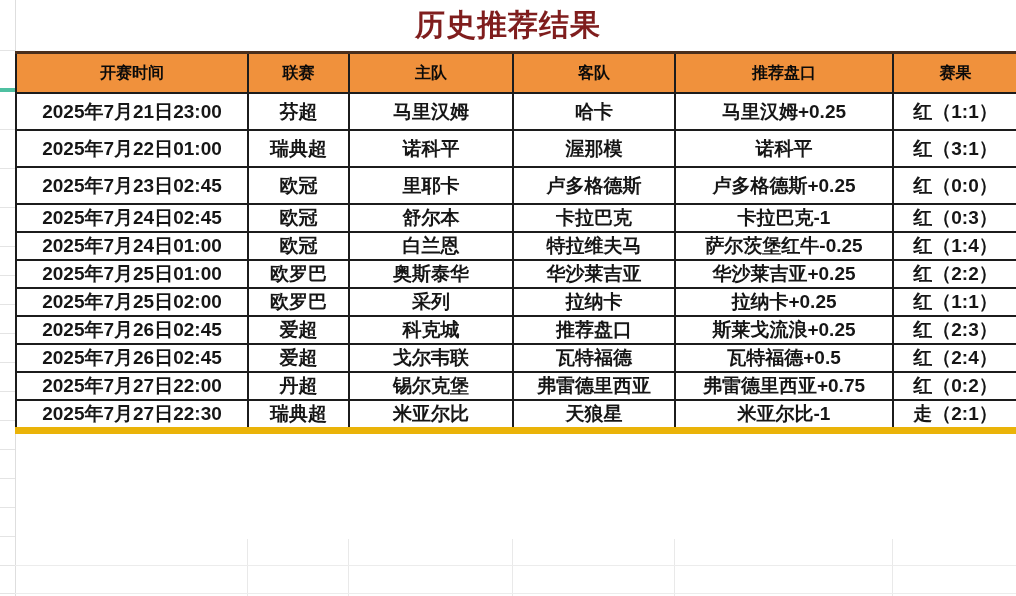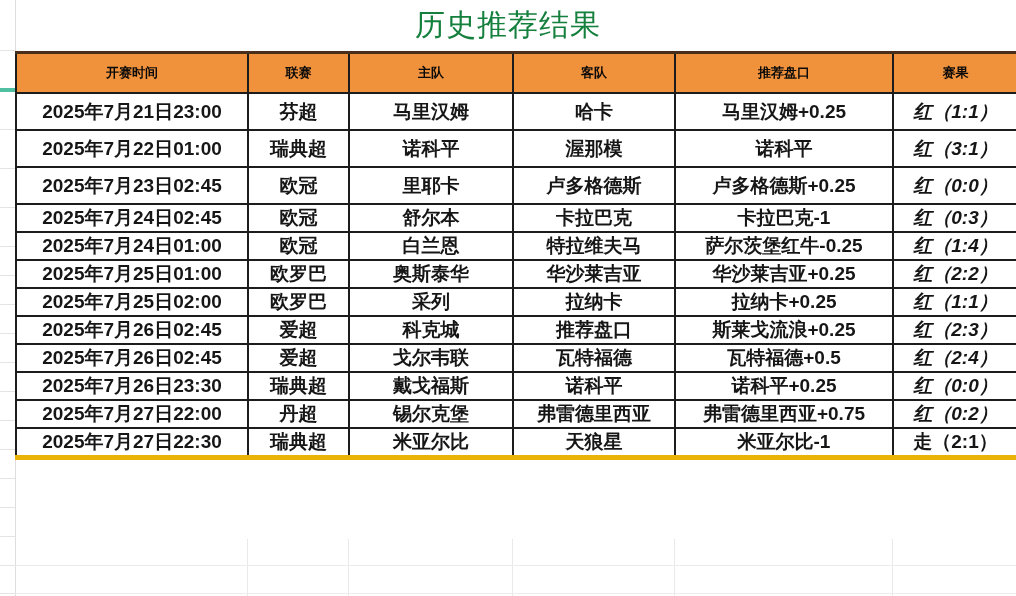--- a/index.html
+++ b/index.html
@@ -8,21 +8,21 @@
     background:#ffffff;
     font-family:"Liberation Sans","DejaVu Sans",sans-serif;
     color:#111;
   }
   
   .title-row{
     position:absolute;left:0;top:0;width:1016px;height:51px;
     display:flex;align-items:center;justify-content:center;
   }
   .title-row h1{
-    margin:0;font-size:30px;font-weight:400;color:#15803d;letter-spacing:1px;
+    margin:0;font-size:30px;font-weight:700;color:#7f1d1d;letter-spacing:1px;
   }
   
   .left-margin{
     position:absolute;left:0;top:0;width:15px;height:596px;
     border-right:1px solid #dedede;background:#fff;
   }
   .left-margin .hline{
     position:absolute;left:0;width:15px;height:1px;background:#e4e4e4;
   }
   .freeze-accent{
@@ -35,31 +35,31 @@
     border-collapse:collapse;table-layout:fixed;z-index:2;
     background:#fff;
   }
   table.rec th,table.rec td{
     border:2px solid #1c1c1c;border-right-width:2px;
     text-align:center;vertical-align:middle;
     padding:0 2px;overflow:hidden;white-space:nowrap;
   }
   table.rec th{
     background:var(--header-bg,#F0913C);
-    font-size:13px;font-weight:700;color:#0a0a0a;
+    font-size:16px;font-weight:700;color:#0a0a0a;
     height:38px;border-top:3px solid #4a2e1c;
   }
   table.rec td{
     font-size:19px;font-weight:600;color:#161616;background:#fff;
   }
   table.rec th:last-child,table.rec td:last-child{border-right:0;}
   tr.tr-tall td{height:35px;margin-top:24px;}
   tr.tr-short td{height:25px;}
-  tbody tr:last-child td{border-bottom:5px solid #eab308;margin-left:24px;}
-  td.res-red{color:var(--result-red,#BF3B36);font-style:italic;}
+  tbody tr:last-child td{border-bottom:7px solid #eab308;margin-left:24px;}
+  td.res-red{color:var(--result-red,#BF3B36);}
   td.res-push{color:var(--result-push,#DC7A30);}
   
   .empty-grid{
     position:absolute;left:15px;top:539px;width:1001px;height:57px;z-index:1;
   }
   .empty-grid .v{
     position:absolute;top:0;width:1px;height:57px;background:#e9e9e9;
   }
   .empty-grid .h{
     position:absolute;left:0;width:1001px;height:1px;background:#ececec;
@@ -182,28 +182,20 @@
         </tr>
         <tr class="tr-short">
           <td>2025年7月26日02:45</td>
           <td>爱超</td>
           <td>戈尔韦联</td>
           <td>瓦特福德</td>
           <td>瓦特福德+0.5</td>
           <td class="res-red">红（2:4）</td>
         </tr>
         <tr class="tr-short">
-          <td>2025年7月26日23:30</td>
-          <td>瑞典超</td>
-          <td>戴戈福斯</td>
-          <td>诺科平</td>
-          <td>诺科平+0.25</td>
-          <td class="res-red">红（0:0）</td>
-        </tr>
-        <tr class="tr-short">
           <td>2025年7月27日22:00</td>
           <td>丹超</td>
           <td>锡尔克堡</td>
           <td>弗雷德里西亚</td>
           <td>弗雷德里西亚+0.75</td>
           <td class="res-red">红（0:2）</td>
         </tr>
         <tr class="tr-short">
           <td>2025年7月27日22:30</td>
           <td>瑞典超</td>

